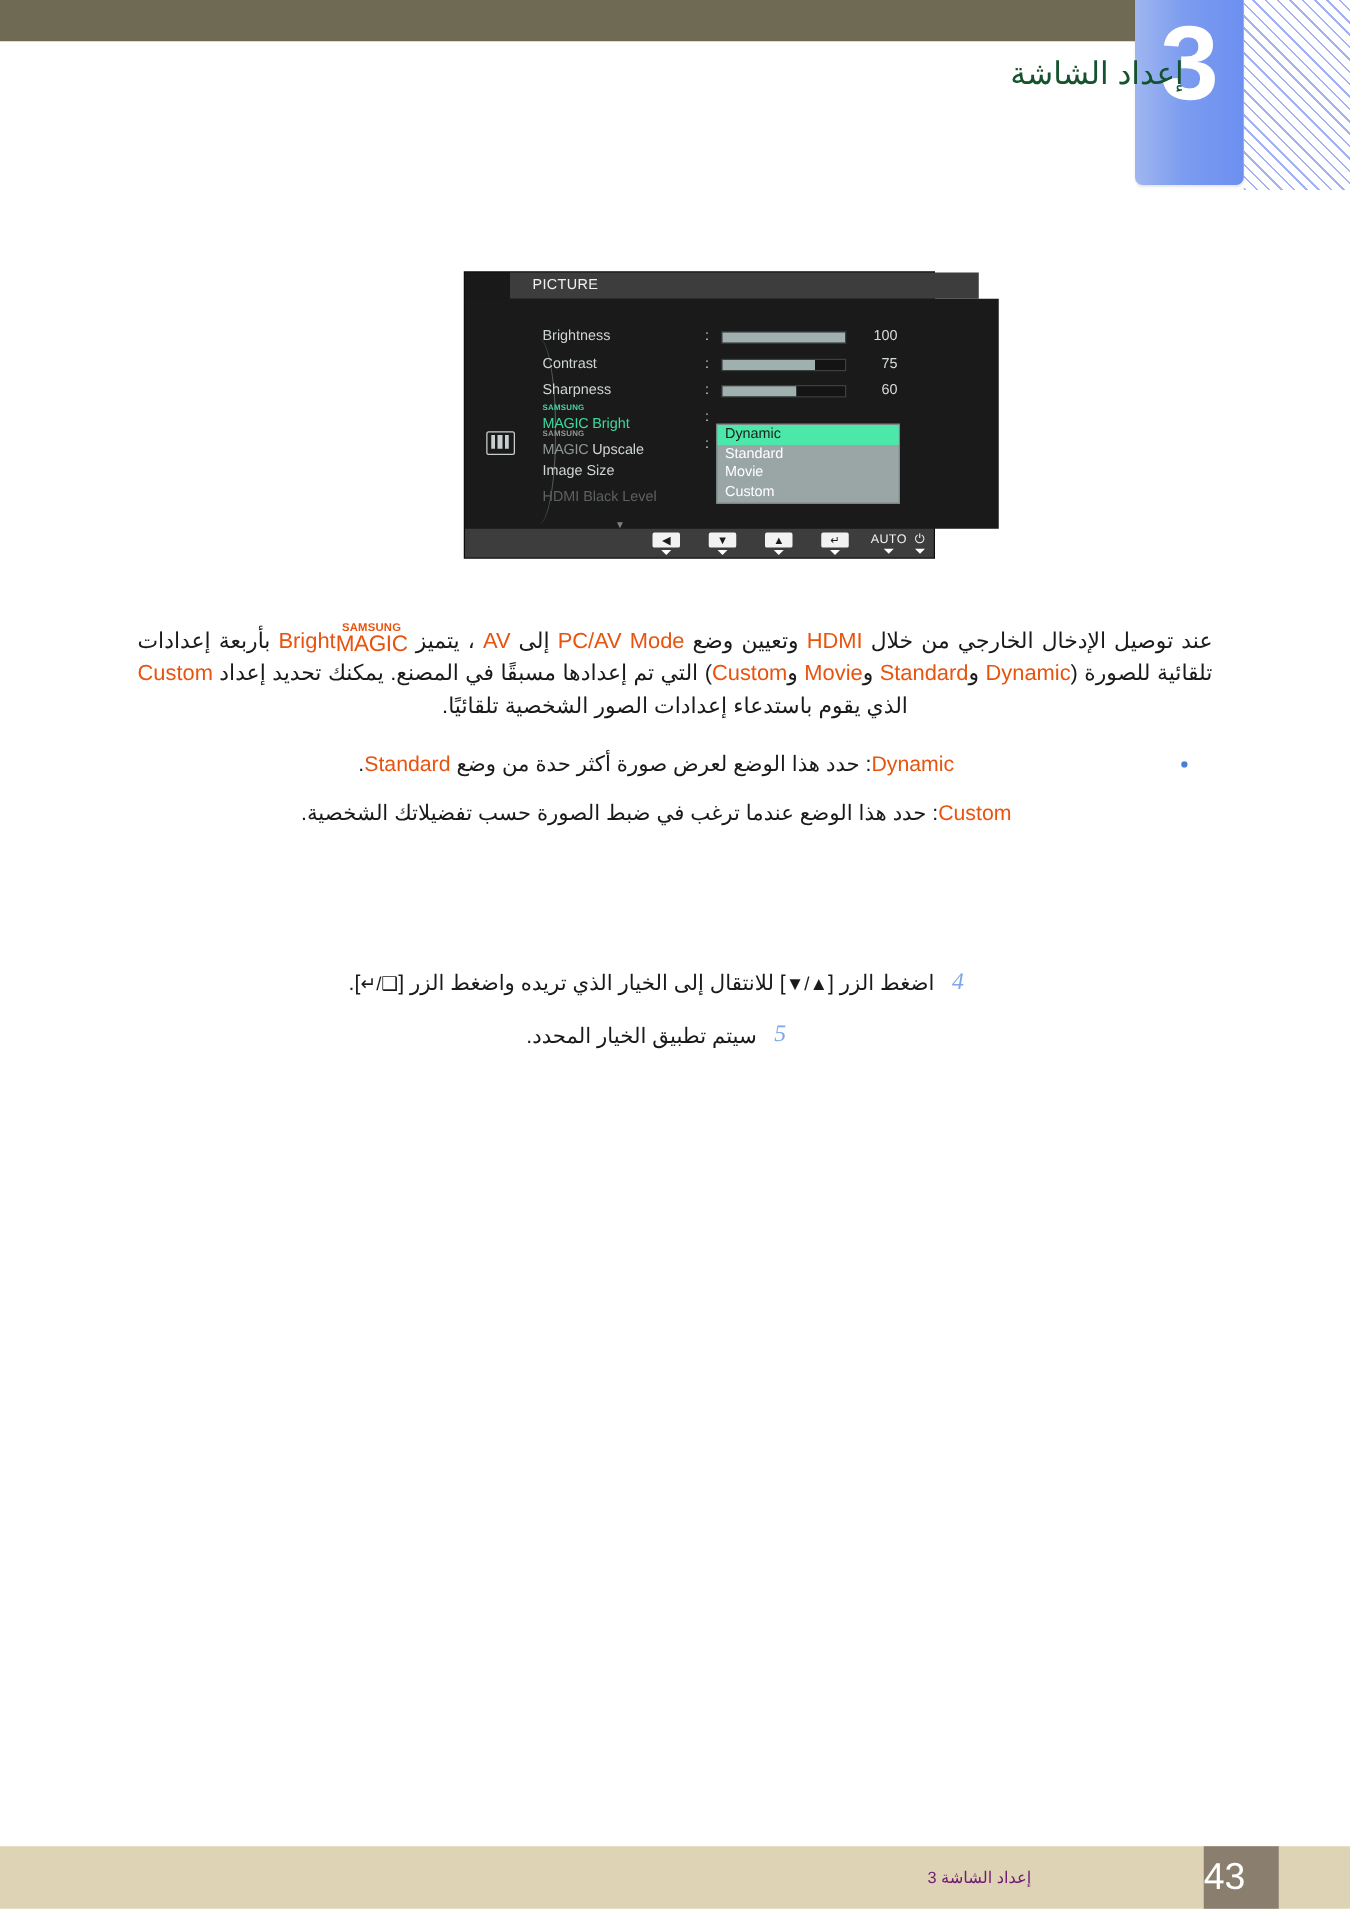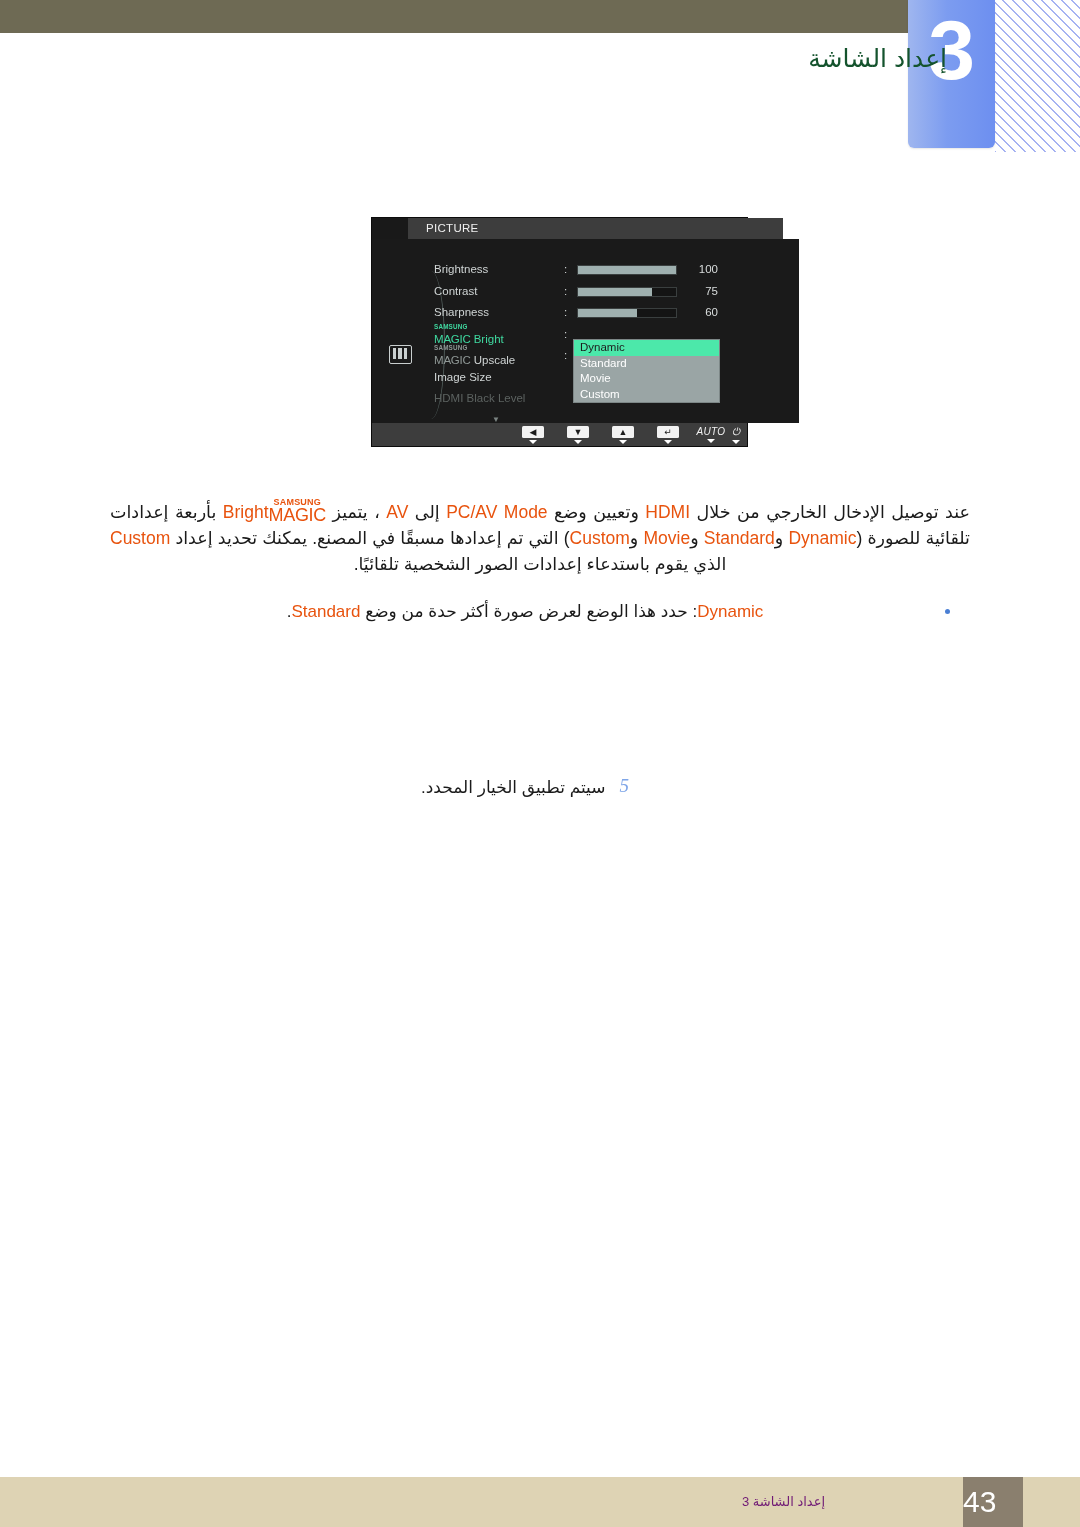--- a/index.html
+++ b/index.html
@@ -146,21 +146,21 @@
   }
   .osd-btn{
     position:absolute;top:3px;
     font-size:9.5px;color:#ffffff;text-align:center;
   }
   .osd-btn .key{
     display:inline-block;min-width:22px;height:12px;line-height:12px;
     background:#f2f2f2;color:#1b1b1b;border-radius:1.5px;
     font-size:9px;text-align:center;
   }
-  .osd-btn .lbl{display:inline-block;font-size:10px;color:#f2f2f2;letter-spacing:0.3px;font-style:italic;}
+  .osd-btn .lbl{display:inline-block;font-size:10px;color:#f2f2f2;letter-spacing:0.3px;}
   .osd-btn .tri{
     display:block;margin:1.5px auto 0;width:0;height:0;
     border-left:4px solid transparent;border-right:4px solid transparent;
     border-top:4px solid #ffffff;
   }
 
   
   .prose{
     position:absolute;left:110px;top:480px;width:860px;
     direction:rtl;text-align:center;
@@ -359,25 +359,31 @@
 </div>
 
 <div class="bullets">
 
   <div class="bullet">
     <span class="dot"></span><span class="hl">Dynamic</span><span>: حدد هذا الوضع لعرض صورة أكثر حدة من وضع </span><span class="hl">Standard</span><span>.</span>
   </div>
 
 
 
+  <div class="bullet">
+    <span class="hl">Custom</span><span>: حدد هذا الوضع عندما ترغب في ضبط الصورة حسب تفضيلاتك الشخصية.</span>
+  </div>
 
 </div>
 
 <div class="steps">
 
+  <div class="step">
+    <span class="num">4</span><span>اضغط الزر [</span><span class="keycap">▲/▼</span><span>] للانتقال إلى الخيار الذي تريده واضغط الزر [</span><span class="keycap">❑/↵</span><span>].</span>
+  </div>
 
   <div class="step">
     <span class="num">5</span><span>سيتم تطبيق الخيار المحدد.</span>
   </div>
 
 </div>
 
 <div class="ftr">
   <div class="ftr-text">
     <span style="float:none;display:inline;margin:0;padding:0;position:absolute;right:125px;">إعداد الشاشة 3</span>

